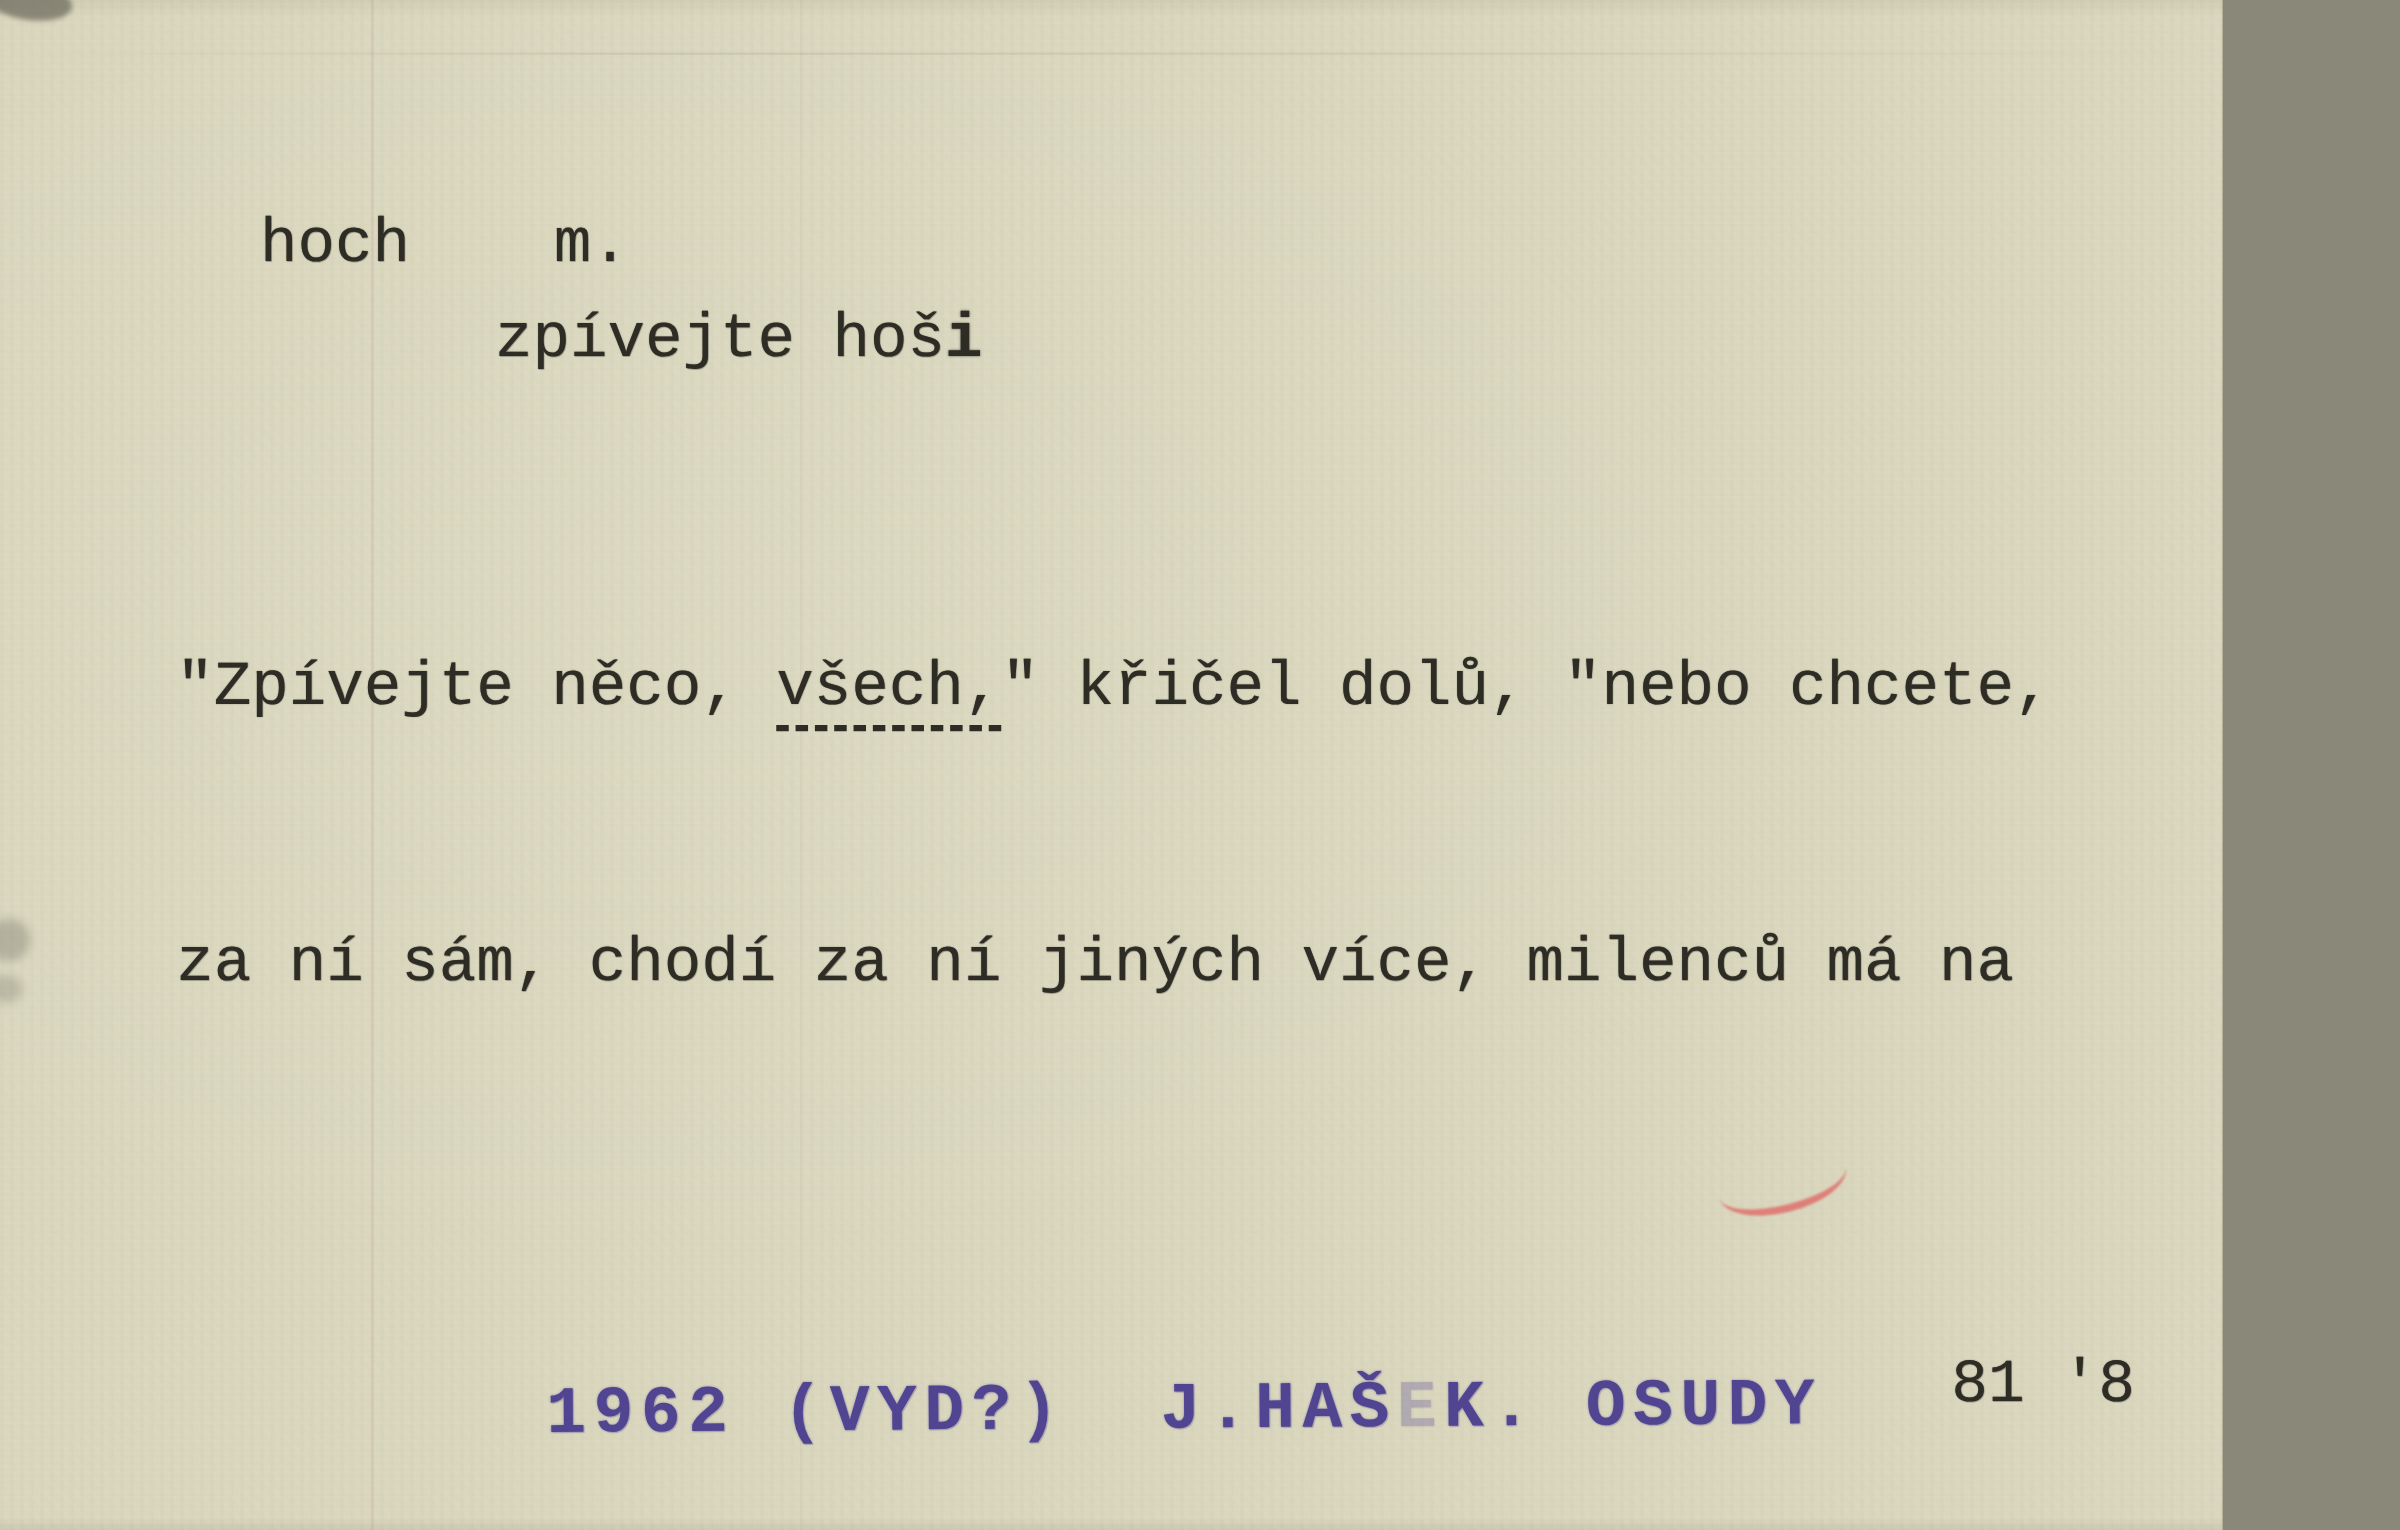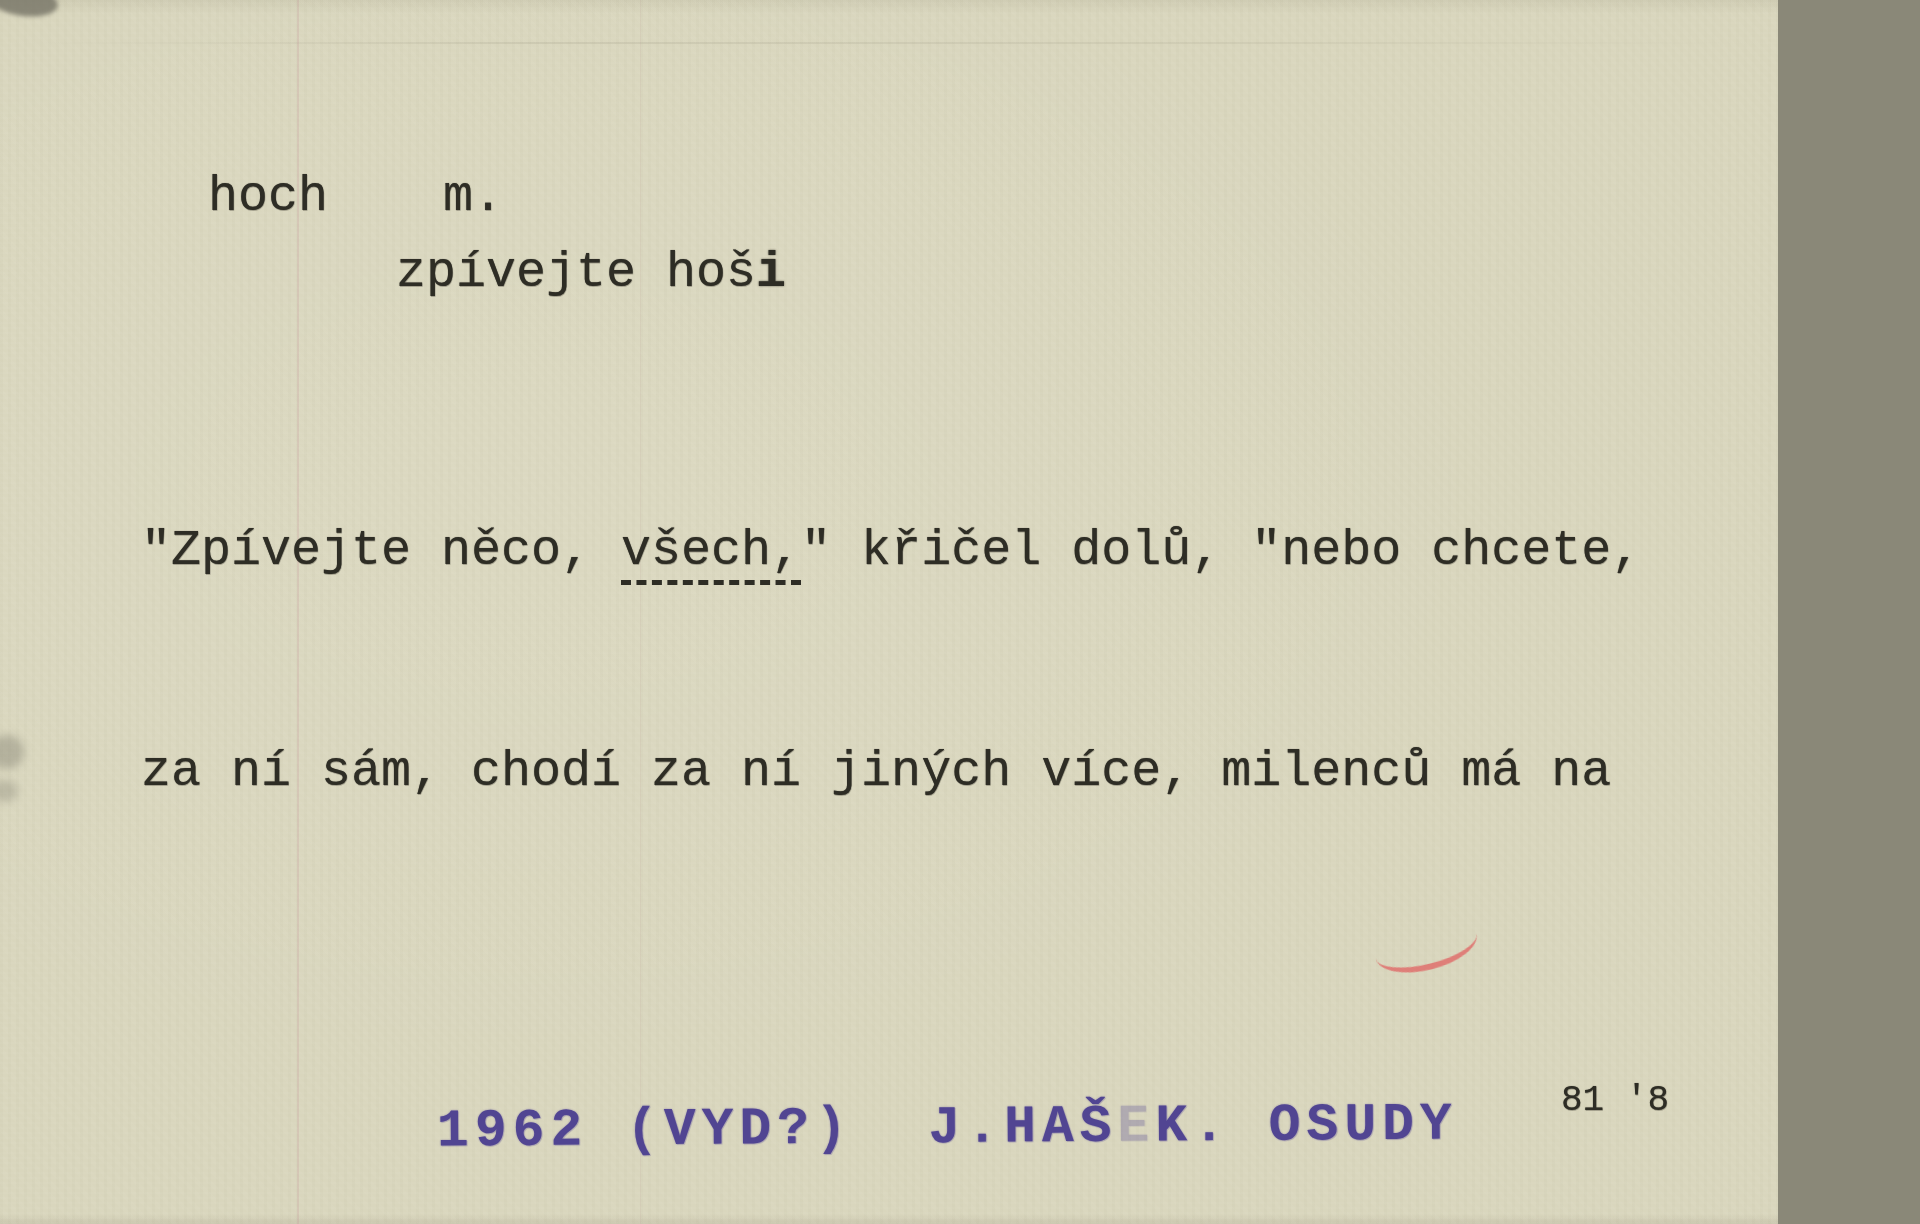--- a/index.html
+++ b/index.html
@@ -35,21 +35,21 @@
     color:#46398f;
     font-weight:bold;
     font-size:53px;
     letter-spacing:6px;
     white-space:pre;
     text-shadow:0 0 2px rgba(70,57,143,0.55), 1px 1px 0 rgba(70,57,143,0.2);
     transform:rotate(-0.4deg);
     opacity:0.92;
   }
   .faintchar{opacity:0.30;}
-  #page-mark{font-size:36px;text-align:center;}
+  #page-mark{font-size:49px;text-align:center;}
   
   .vline{position:absolute;top:0;bottom:0;width:2px;}
   #crease-right{left:1840px;background:linear-gradient(to right, rgba(0,0,0,0) , rgba(110,105,85,0.45), rgba(0,0,0,0));width:5px;}
   #edge-right-band{position:absolute;top:0;bottom:0;left:1846px;right:0;background:linear-gradient(to right, rgba(175,170,145,0.25), rgba(120,115,92,0.18));}
   #rule-pink-1{left:297px;background:rgba(200,140,150,0.18);width:1.5px;}
   #rule-pink-2{left:640px;background:rgba(190,150,150,0.10);width:1px;}
   #crease-top{position:absolute;left:0;right:0;top:42px;height:2px;background:linear-gradient(to right, rgba(0,0,0,0), rgba(120,115,92,0.14) 30%, rgba(120,115,92,0.10) 70%, rgba(0,0,0,0));}
   .smudge{position:absolute;background:#6f6d60;filter:blur(4px);border-radius:50%;}
   #smudge-corner-tl{left:-12px;top:-14px;width:70px;height:30px;opacity:0.75;transform:rotate(8deg);filter:blur(2px);}
   #smudge-corner-tr{left:1866px;top:-20px;width:90px;height:46px;opacity:0.6;transform:rotate(-18deg);filter:blur(3px);}

